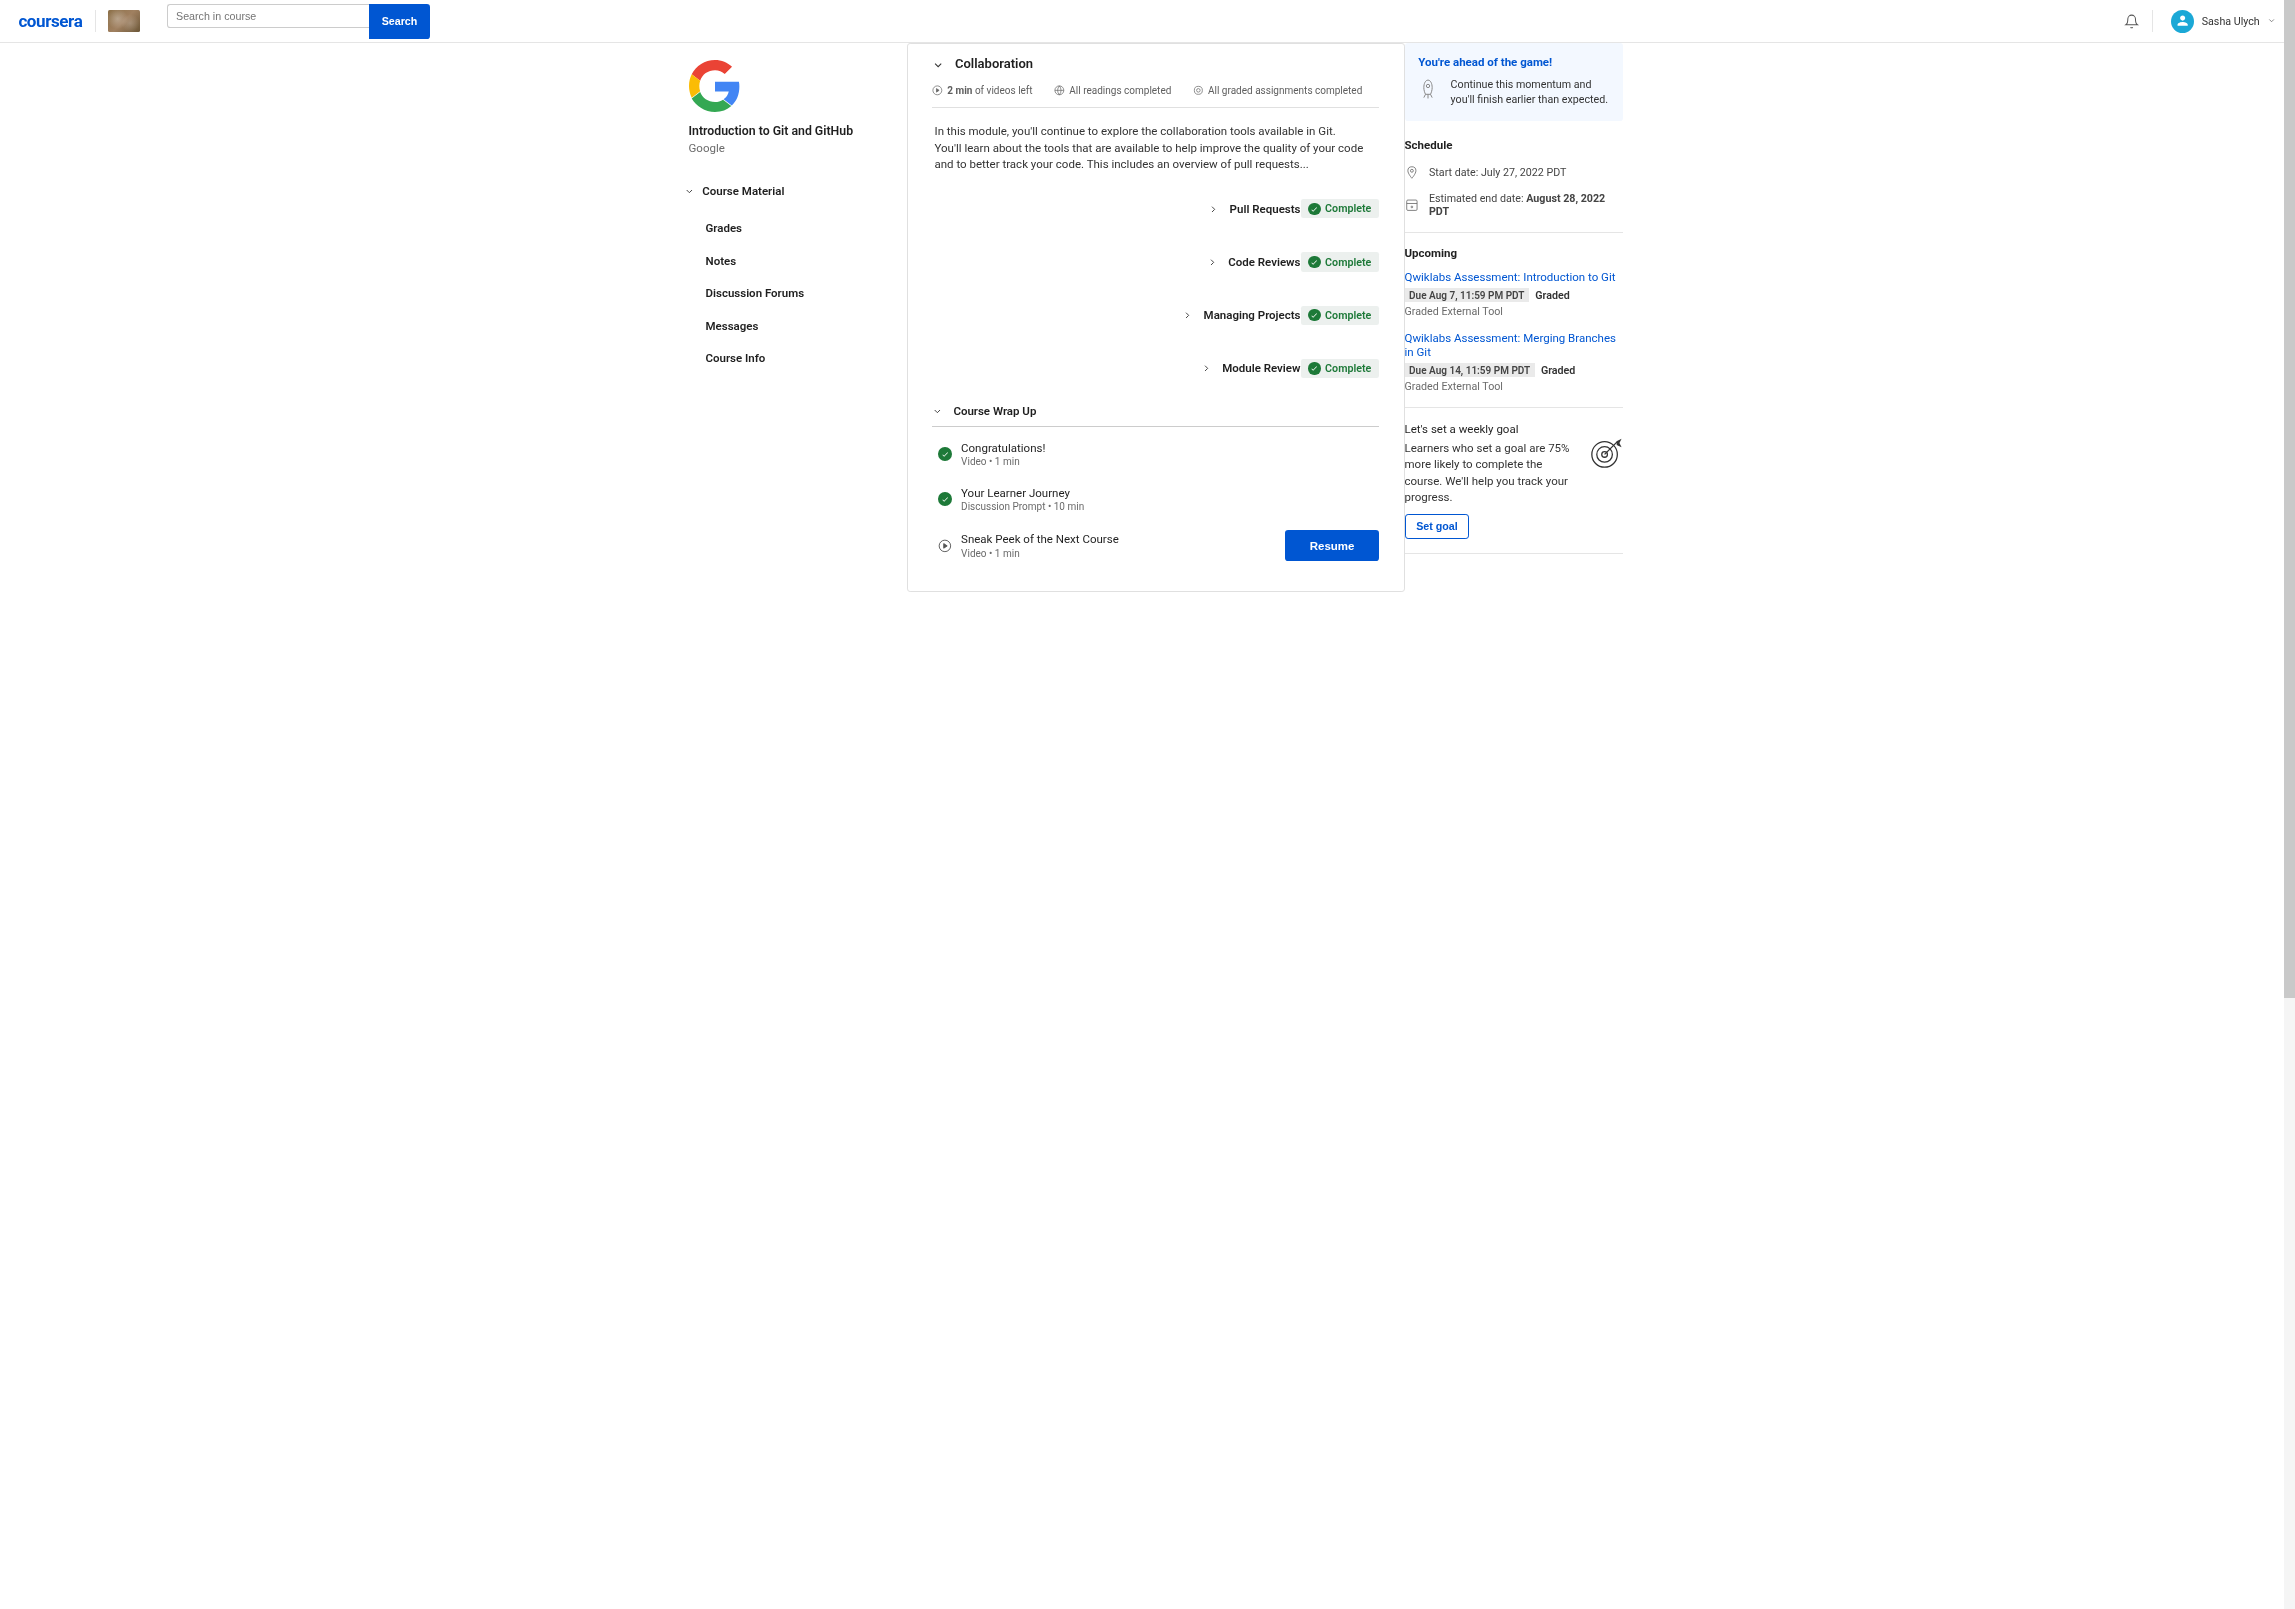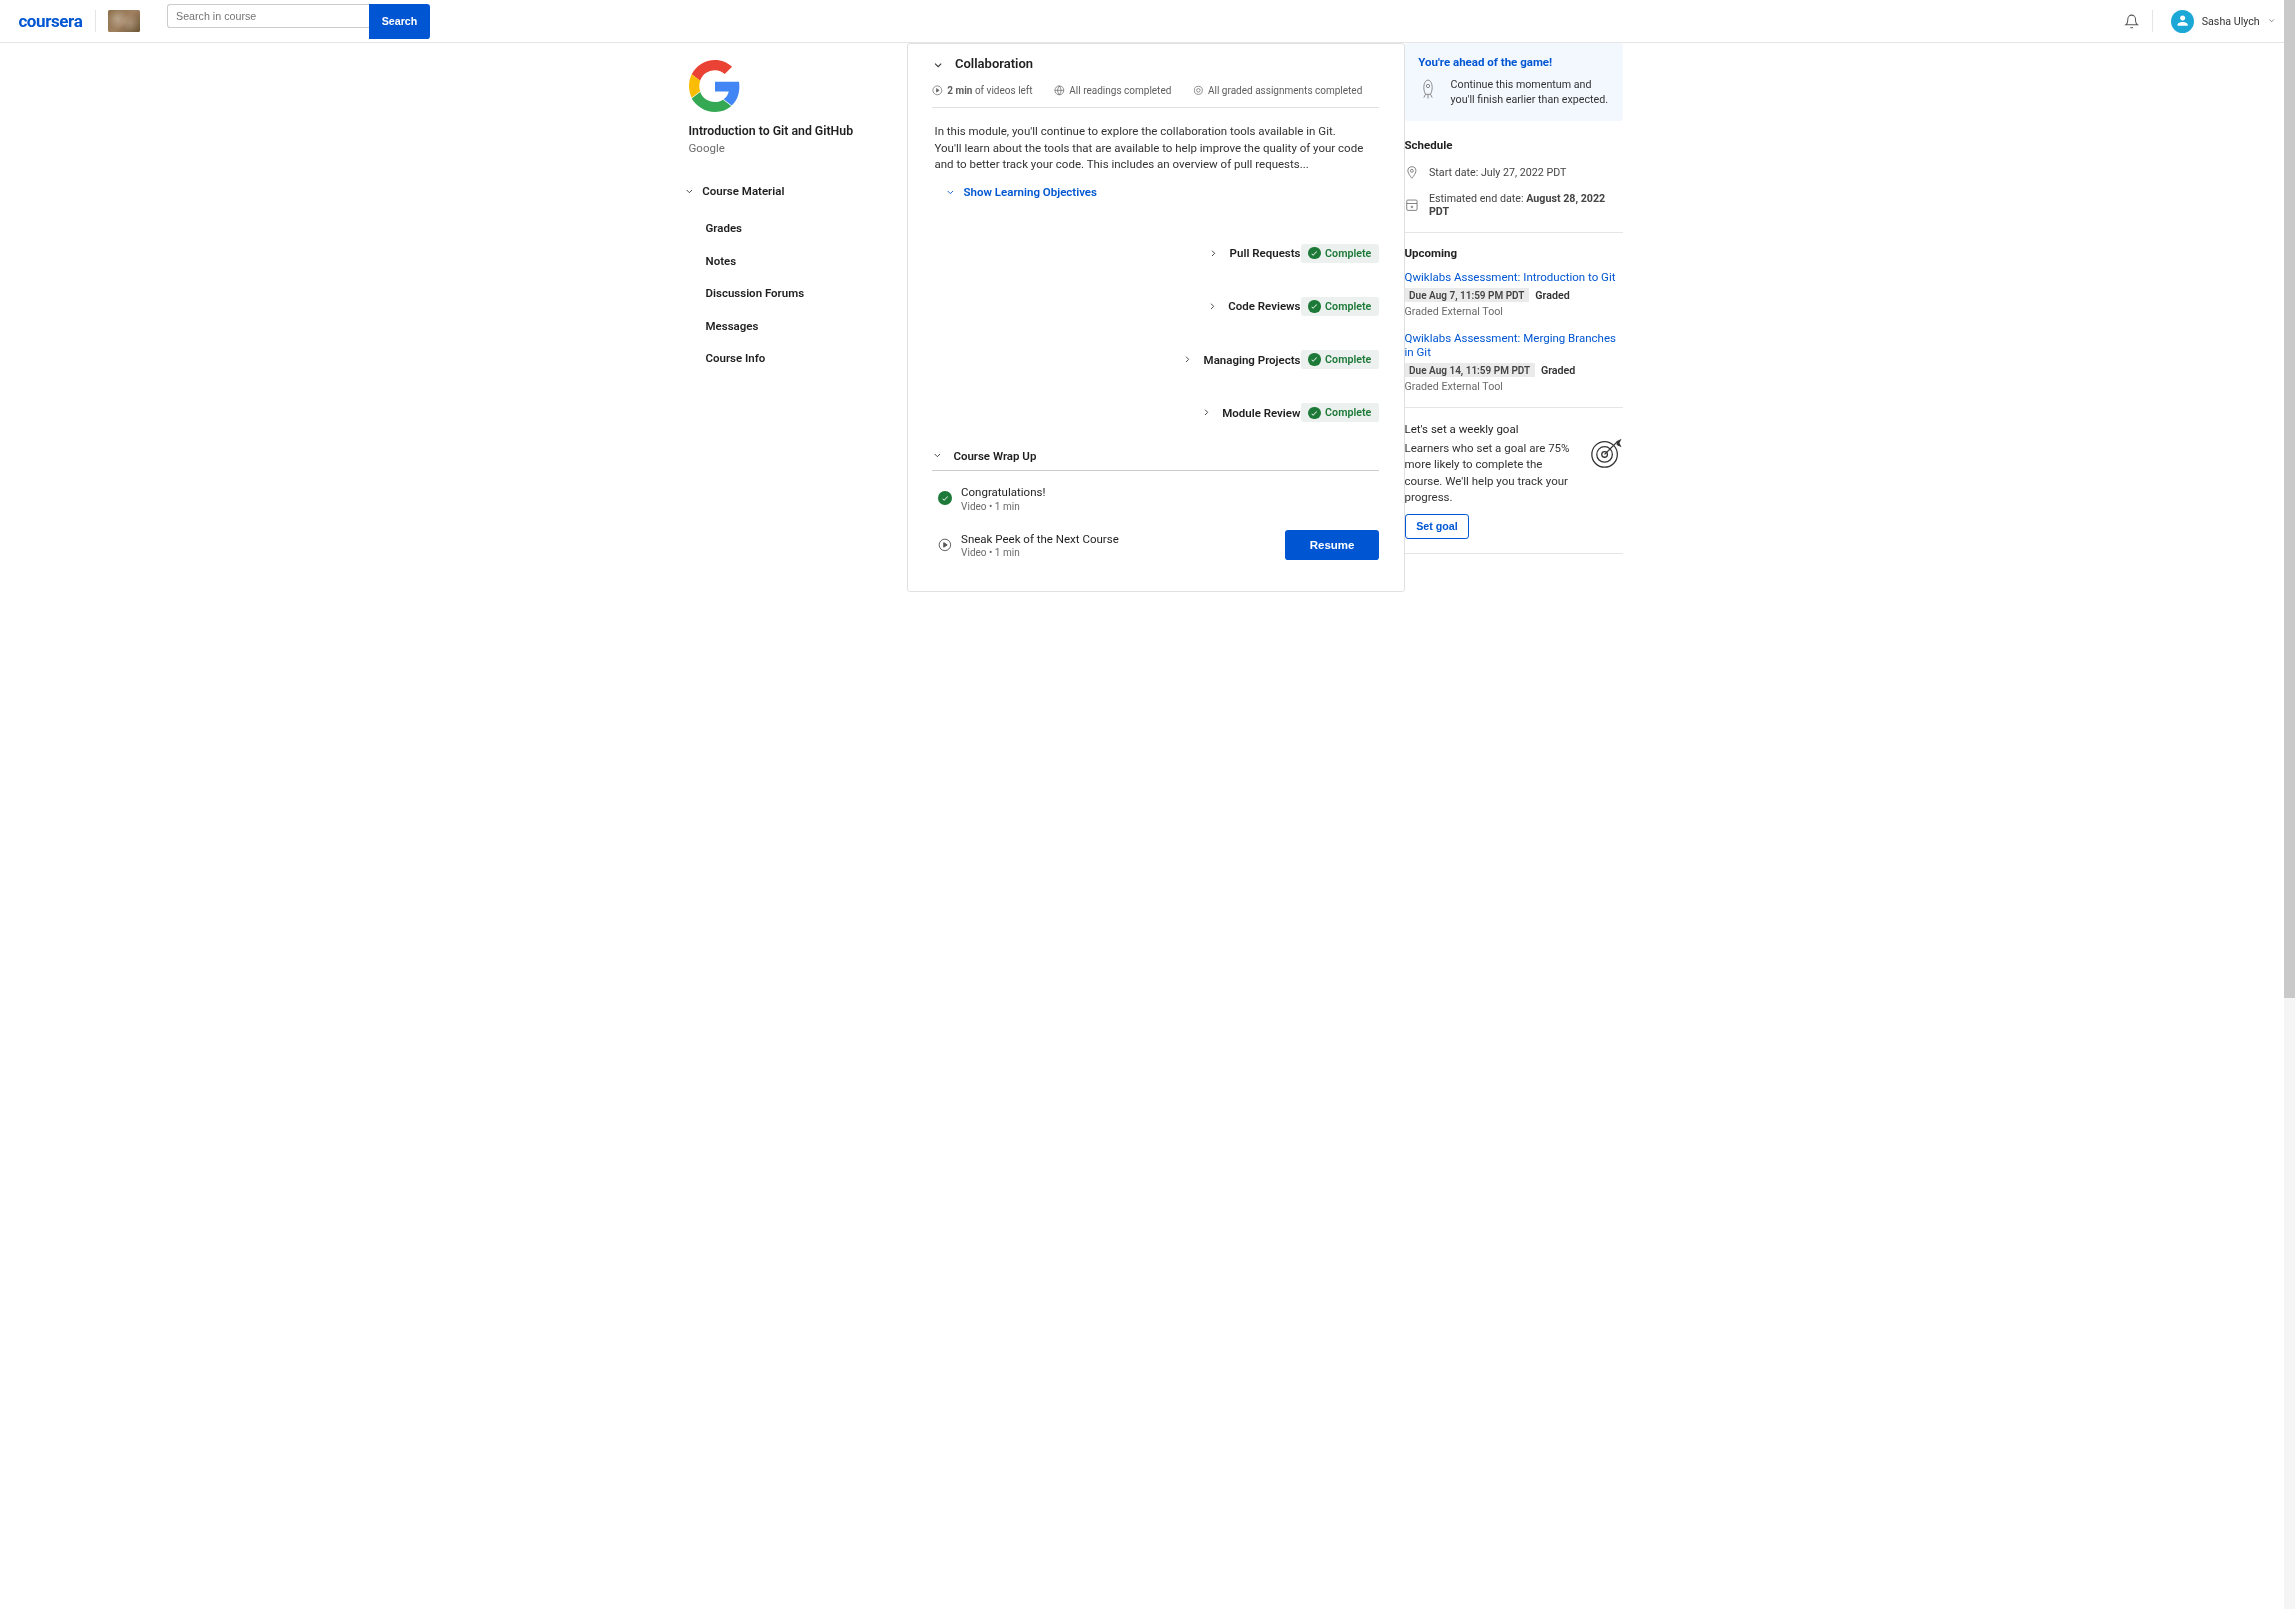--- a/index.html
+++ b/index.html
@@ -188,28 +188,20 @@
             <svg width="10.7" height="10.7" viewBox="0 0 24 24" fill="none" stroke="#666" stroke-width="1.6">
                 <circle cx="12" cy="12" r="9"></circle>
                 <circle cx="12" cy="12" r="4"></circle>
               </svg>
             <span>All graded assignments completed</span>
           </div>
         </div>
       </div>
 
       <div class="module-desc">In this module, you'll continue to explore the collaboration tools available in Git. You'll learn about the tools that are available to help improve the quality of your code and to better track your code. This includes an overview of pull requests...</div>
-      <div class="module-desc" style="padding-top:0;">
-        <div class="show-obj">
-          <svg class="chevron" width="10.7" height="10.7" viewBox="0 0 24 24" fill="none" stroke="#0056D2" stroke-width="2">
-              <polyline points="6 9 12 15 18 9"></polyline>
-            </svg>
-          <span>Show Learning Objectives</span>
-        </div>
-      </div>
 
       <div class="section-list">
         <div class="section-row">
           <div class="section-left">
             <svg class="chevron" width="10.7" height="10.7" viewBox="0 0 24 24" fill="none" stroke="#333" stroke-width="2">
                 <polyline points="9 18 15 12 9 6"></polyline>
               </svg>
             <span class="section-title">Pull Requests</span>
           </div>
           <div class="complete-badge">
@@ -279,20 +271,31 @@
 
         <div class="lesson-row">
           <div class="lesson-icon status-check">
               <svg viewBox="0 0 24 24">
                 <path d="M9 16.2l-3.5-3.5-1.4 1.4L9 19 20 8l-1.4-1.4z"></path>
               </svg>
             </div>
           <div class="lesson-info">
             <div class="lesson-title">Congratulations!</div>
             <div class="lesson-meta">Video • 1 min</div>
+          </div>
+        </div>
+        <div class="lesson-row">
+          <div class="lesson-icon status-check">
+              <svg viewBox="0 0 24 24">
+                <path d="M9 16.2l-3.5-3.5-1.4 1.4L9 19 20 8l-1.4-1.4z"></path>
+              </svg>
+            </div>
+          <div class="lesson-info">
+            <div class="lesson-title">Your Learner Journey</div>
+            <div class="lesson-meta">Discussion Prompt • 10 min</div>
           </div>
         </div>
         <div class="lesson-row">
           <div class="lesson-icon">
             <svg width="13.8" height="13.8" viewBox="0 0 24 24" fill="none" stroke="#555" stroke-width="1.6">
                 <circle cx="12" cy="12" r="10"></circle>
                 <polygon points="10 8 16 12 10 16 10 8" fill="#555"></polygon>
               </svg>
           </div>
           <div class="lesson-info">

